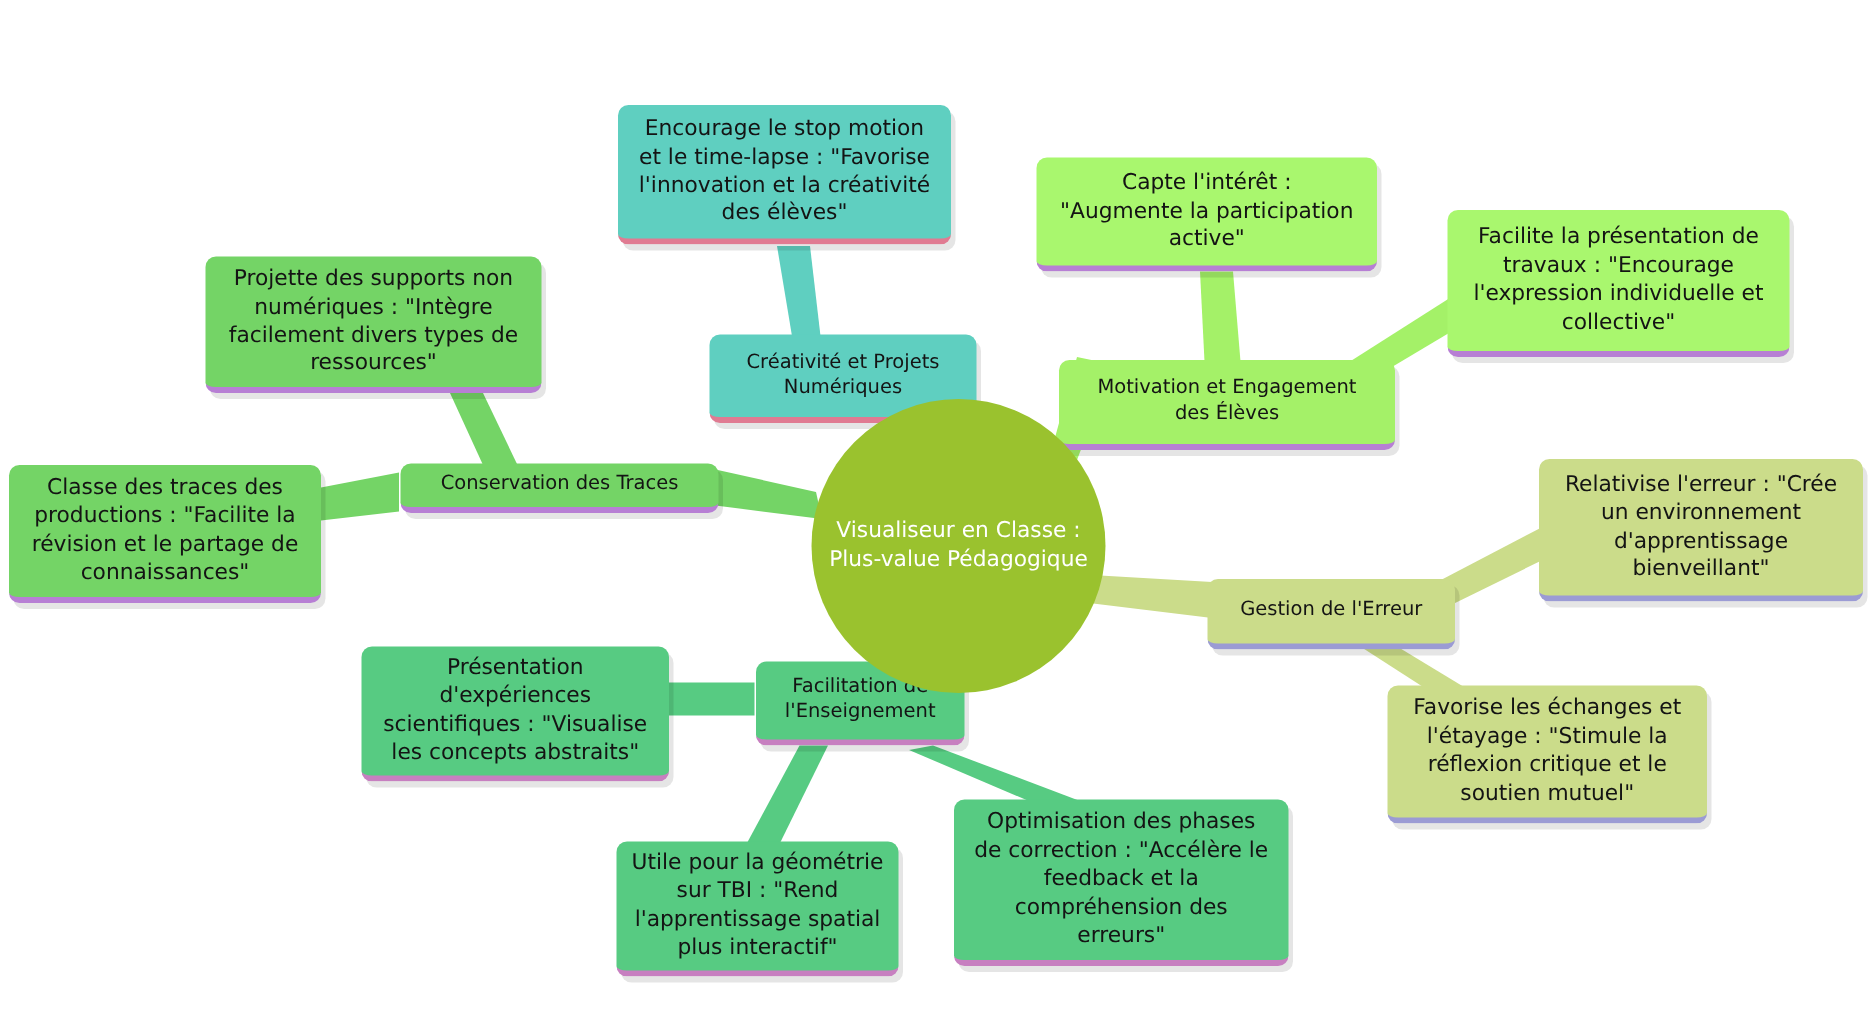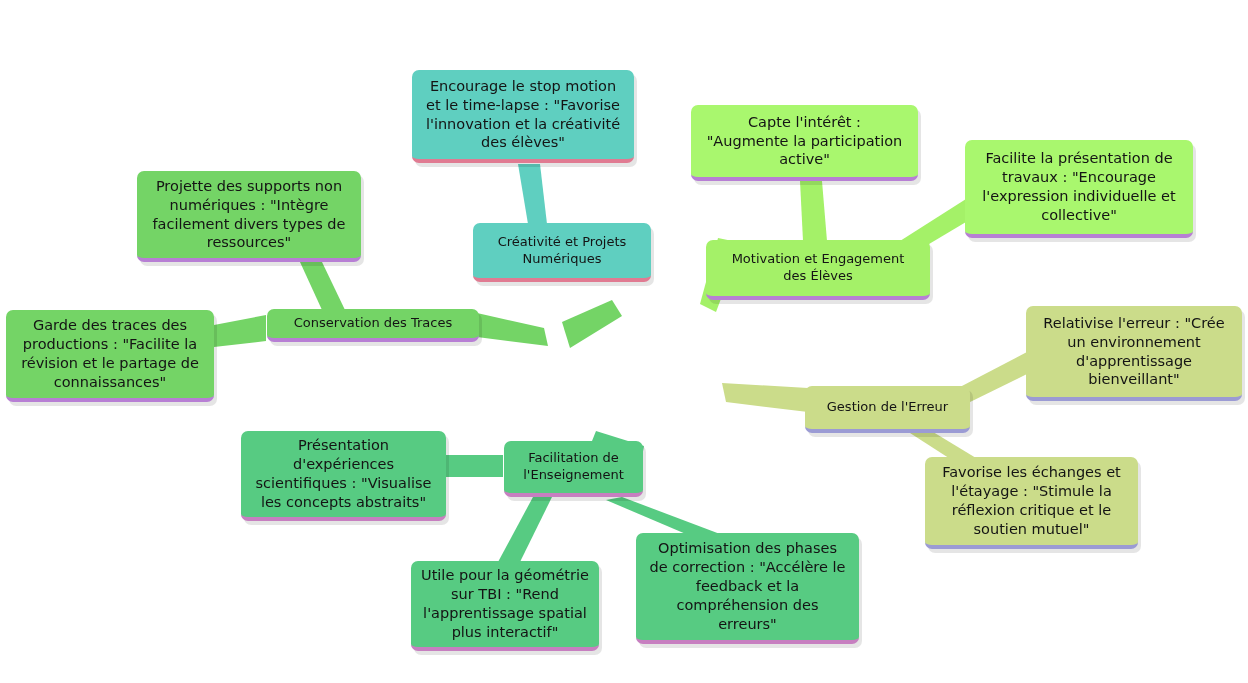--- a/index.html
+++ b/index.html
@@ -132,21 +132,21 @@
 compréhension des
 erreurs"</span>
       </div>
       <div class="node leaf" style="left: 137px; top: 171px; width: 224px; height: 91px; background: rgb(116, 212, 102); border-bottom: 4px solid rgb(183, 127, 212); box-shadow: rgba(0, 0, 0, 0.1) 3px 4px 0px;">
         <span class="label">Projette des supports non
 numériques : "Intègre
 facilement divers types de
 ressources"</span>
       </div>
       <div class="node leaf" style="left: 6px; top: 310px; width: 208px; height: 92px; background: rgb(116, 212, 102); border-bottom: 4px solid rgb(183, 127, 212); box-shadow: rgba(0, 0, 0, 0.1) 3px 4px 0px;">
-        <span class="label">Garde des traces des
+        <span class="label">Classe des traces des
 productions : "Facilite la
 révision et le partage de
 connaissances"</span>
       </div>
       <div class="node branch" style="left: 473px; top: 223px; width: 178px; height: 59px; background: rgb(95, 207, 192); border-bottom: 4px solid rgb(224, 123, 146); box-shadow: rgba(0, 0, 0, 0.1) 3px 4px 0px;">
         <span class="label">Créativité et Projets
 Numériques</span>
       </div>
       <div class="node branch" style="left: 706px; top: 240px; width: 224px; height: 60px; background: rgb(164, 241, 104); border-bottom: 4px solid rgb(183, 127, 212); box-shadow: rgba(0, 0, 0, 0.1) 3px 4px 0px;">
         <span class="label">Motivation et Engagement
@@ -157,13 +157,17 @@
       </div>
       <div class="node branch" style="left: 504px; top: 441px; width: 139px; height: 56px; background: rgb(87, 203, 130); border-bottom: 4px solid rgb(199, 127, 192); box-shadow: rgba(0, 0, 0, 0.1) 3px 4px 0px;">
         <span class="label">Facilitation de
 l'Enseignement</span>
       </div>
       <div class="node branch" style="left: 267px; top: 309px; width: 212px; height: 33px; background: rgb(116, 212, 102); border-bottom: 4px solid rgb(183, 127, 212); box-shadow: rgba(0, 0, 0, 0.1) 3px 4px 0px;">
         <span class="label">Conservation des Traces</span>
       </div>
     </div>
 
+<div class="hub" style="left: 541px; top: 266px; width: 196px; height: 196px; background: rgb(154, 194, 46); color: rgb(255, 255, 255);">
+      <span class="label">Visualiseur en Classe :
+Plus-value Pédagogique</span>
+    </div>
   </div>
 
 </body></html>

